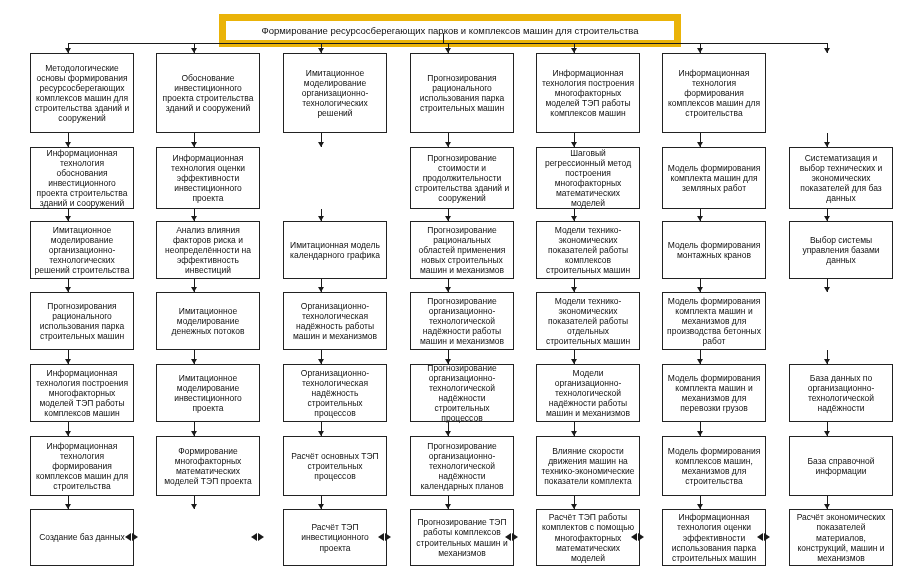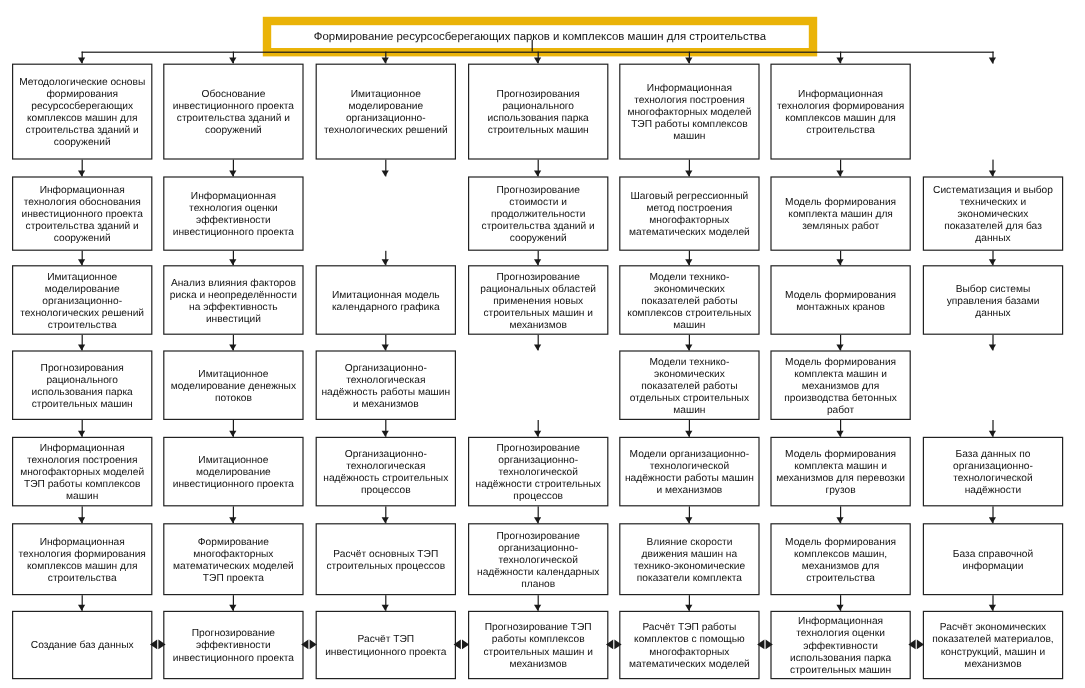--- a/index.html
+++ b/index.html
@@ -1,23 +1,23 @@
 <!DOCTYPE html>
 <html><head>
 <meta charset="utf-8">
 <style>
   html,body{margin:0;padding:0;background:#fff;}
   .canvas{position:relative;width:904px;height:573px;background:#fff;
           font-family:"Liberation Sans",sans-serif;color:#111;overflow:hidden;}
   .titlebox{position:absolute;left:219px;top:14px;width:448px;height:19px;
             border:7px solid #eab308;display:flex;align-items:center;justify-content:center;
             font-size:9.5px;text-align:center;background:#fff;}
-  .box{position:absolute;width:117px;border:1px solid #222;background:#fff;
+  .box{position:absolute;width:104px;border:1px solid #222;background:#fff;
        display:flex;align-items:center;justify-content:center;text-align:center;
-       font-size:8.5px;line-height:1.18;padding:3px 3px;box-sizing:border-box;}
+       font-size:8.5px;line-height:1.18;padding:3px 3px;box-sizing:border-box;margin-left:20px;}
   
   .bx0{left:10px}.bx1{left:136px}.bx2{left:263px}.bx3{left:390px}.bx4{left:516px}.bx5{left:642px}.bx6{left:769px}
   
   .cx0{left:68px}.cx1{left:194px}.cx2{left:321px}.cx3{left:448px}.cx4{left:574px}.cx5{left:700px}.cx6{left:827px}
   
   .r0{top:53px;height:80px}.r1{top:147px;height:62px}.r2{top:221px;height:58px}
   .r3{top:292px;height:58px}.r4{top:364px;height:58px}.r5{top:436px;height:60px}.r6{top:509px;height:57px}
   
   .vc{position:absolute;width:0;border-left:1px solid #1a1a1a;}
   .vc::after{content:'';position:absolute;bottom:0;left:-4px;width:0;height:0;
@@ -68,21 +68,20 @@
   <div class="vc cx0 g3"></div>
   <div class="vc cx0 g4"></div>
   <div class="vc cx0 g5"></div>
 
   <div class="box bx1 r0">Обоснование инвестиционного проекта строительства зданий и сооружений</div>
   <div class="box bx1 r1">Информационная технология оценки эффективности инвестиционного проекта</div>
   <div class="box bx1 r2">Анализ влияния факторов риска и неопределённости на эффективность инвестиций</div>
   <div class="box bx1 r3">Имитационное моделирование денежных потоков</div>
   <div class="box bx1 r4">Имитационное моделирование инвестиционного проекта</div>
   <div class="box bx1 r5">Формирование многофакторных математических моделей ТЭП проекта</div>
-  <div class="box bx1 r6">Прогнозирование эффективности инвестиционного проекта</div>
   <div class="vc cx1 g0"></div>
   <div class="vc cx1 g1"></div>
   <div class="vc cx1 g2"></div>
   <div class="vc cx1 g3"></div>
   <div class="vc cx1 g4"></div>
   <div class="vc cx1 g5"></div>
 
   <div class="box bx2 r0">Имитационное моделирование организационно-технологических решений</div>
   <div class="box bx2 r2">Имитационная модель календарного графика</div>
   <div class="box bx2 r3">Организационно-технологическая надёжность работы машин и механизмов</div>
@@ -92,20 +91,21 @@
   <div class="vc cx2 g0"></div>
   <div class="vc cx2 g1"></div>
   <div class="vc cx2 g2"></div>
   <div class="vc cx2 g3"></div>
   <div class="vc cx2 g4"></div>
   <div class="vc cx2 g5"></div>
 
   <div class="box bx3 r0">Прогнозирования рационального использования парка строительных машин</div>
   <div class="box bx3 r1">Прогнозирование стоимости и продолжительности строительства зданий и сооружений</div>
   <div class="box bx3 r2">Прогнозирование рациональных областей применения новых строительных машин и механизмов</div>
+  <div class="box bx3 r3">Прогнозирование организационно-технологической надёжности работы машин и механизмов</div>
   <div class="box bx3 r4">Прогнозирование организационно-технологической надёжности строительных процессов</div>
   <div class="box bx3 r5">Прогнозирование организационно-технологической надёжности календарных планов</div>
   <div class="box bx3 r6">Прогнозирование ТЭП работы комплексов строительных машин и механизмов</div>
   <div class="vc cx3 g0"></div>
   <div class="vc cx3 g1"></div>
   <div class="vc cx3 g2"></div>
   <div class="vc cx3 g3"></div>
   <div class="vc cx3 g4"></div>
   <div class="vc cx3 g5"></div>
 

